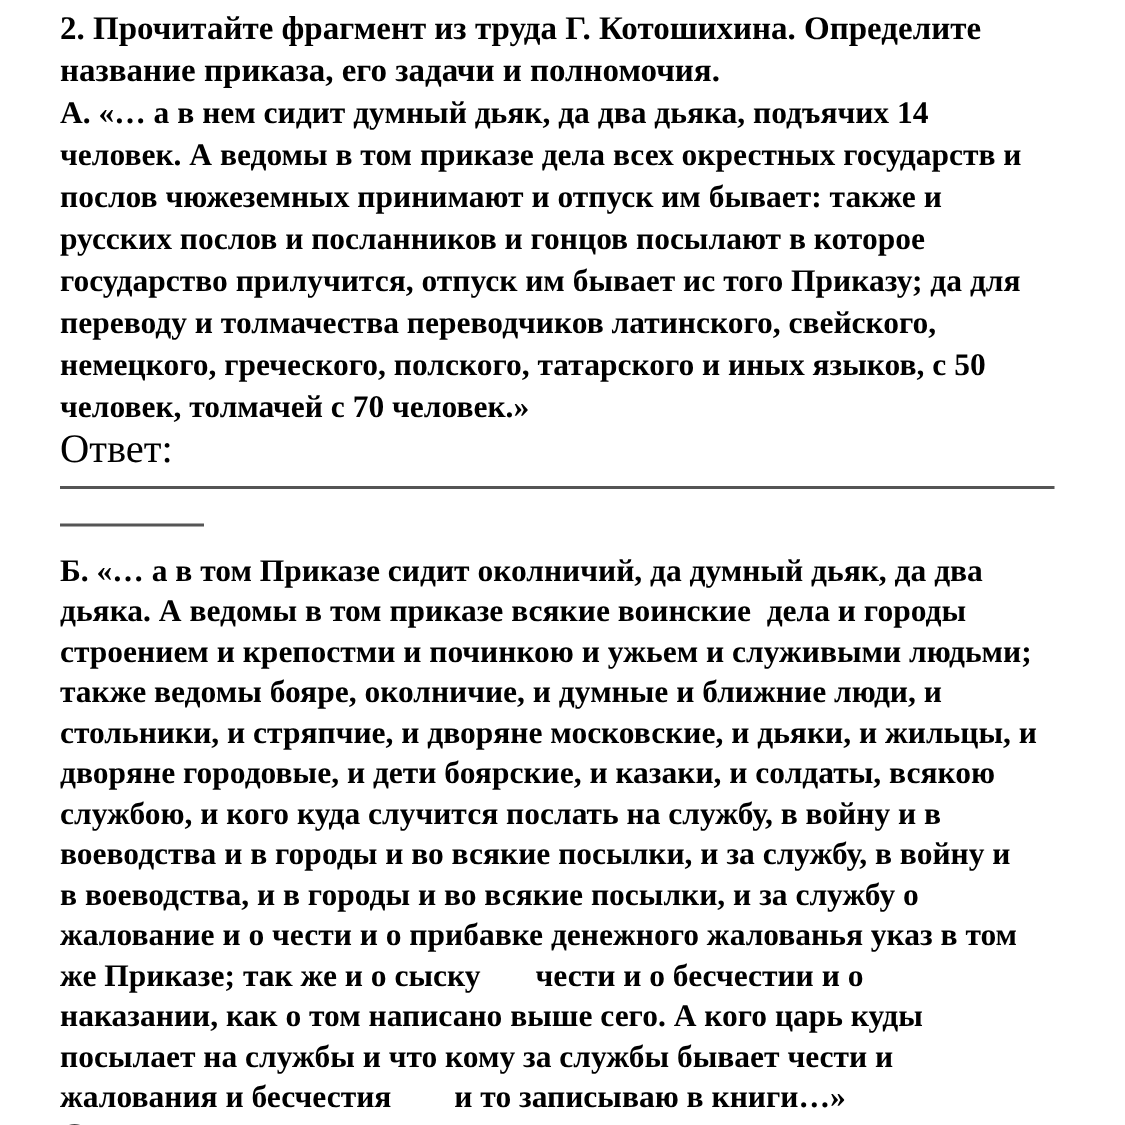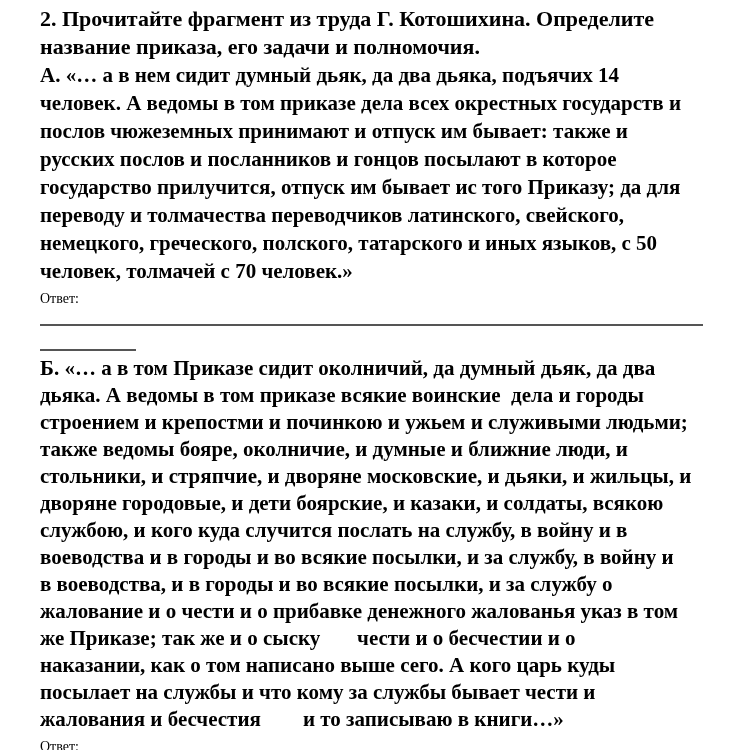--- a/index.html
+++ b/index.html
@@ -27,24 +27,24 @@
     white-space: pre-wrap;
   }
   .fragment {
     font-size: 21px;
     line-height: 28px;
     white-space: pre-wrap;
     font-weight: bold;
   }
   .fragment.part-b {
     line-height: 27px;
-    margin-top: 4px;
+    margin-top: 16px;
   }
   .answer-label {
-    font-size: 14px;
+    font-size: 27px;
     line-height: 28px;
   }
   .answer-label.bottom {
     line-height: 27px;
   }
   .rule {
     border: none;
     border-top: 2px solid #555555;
     height: 0;
     margin: 0;

